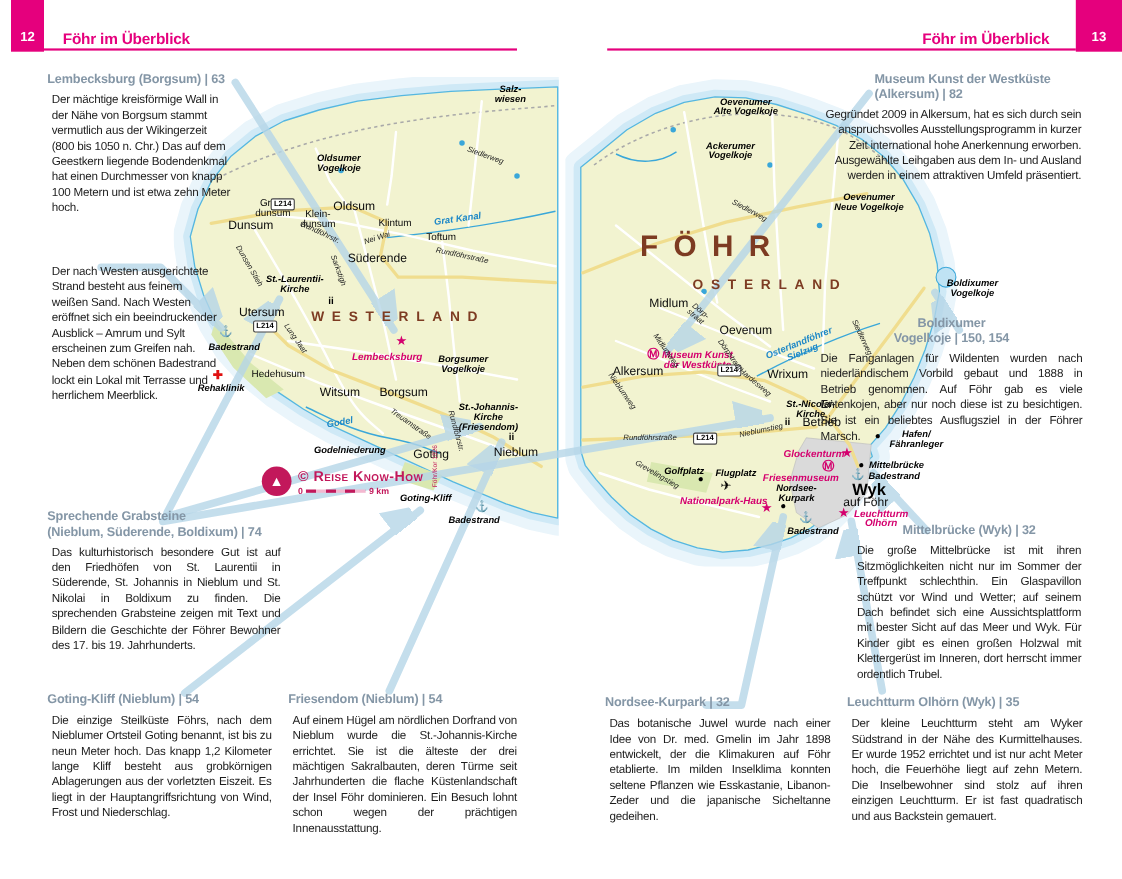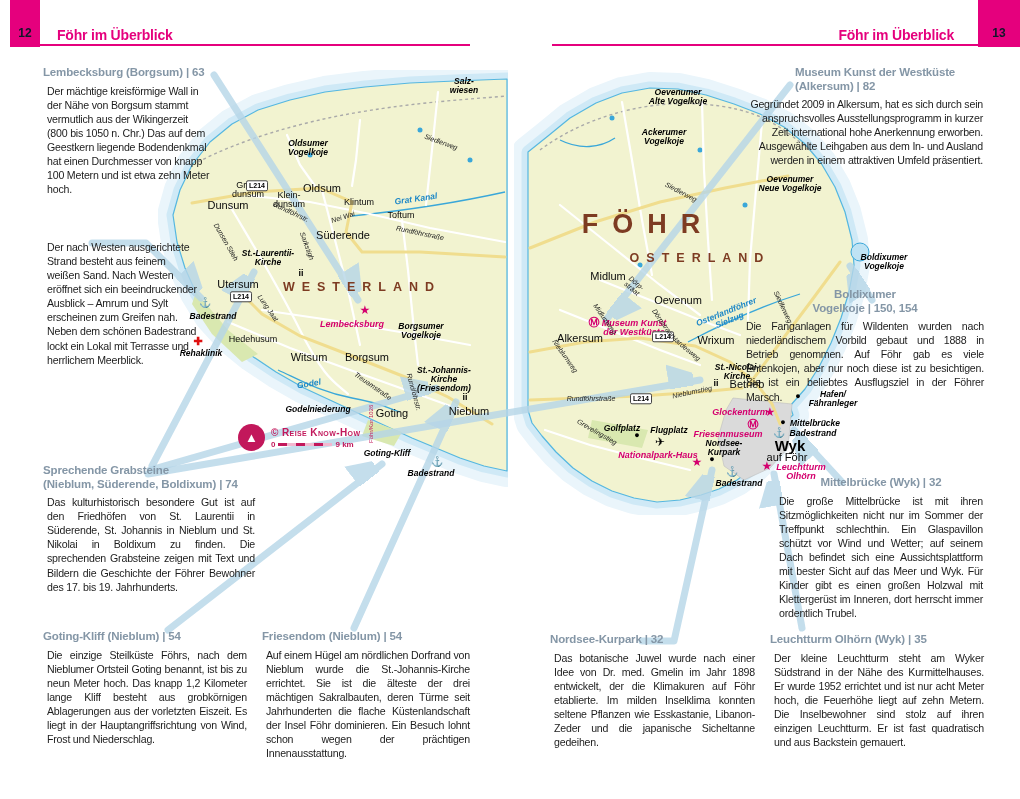--- a/index.html
+++ b/index.html
@@ -1,20 +1,20 @@
 <!DOCTYPE html>
 <html><head>
 <meta charset="utf-8">
 <style>
   html,body{margin:0;padding:0;background:#fff;}
   #page{position:relative;width:1020px;height:799px;background:#fff;overflow:hidden;
         font-family:"Liberation Sans",sans-serif;}
 
   
-  .pgnum-box{position:absolute;top:0;height:47px;background:#e5007d;color:#0f172a;
+  .pgnum-box{position:absolute;top:0;height:47px;background:#e5007d;color:#ffffff;
              font-weight:bold;font-size:12px;display:flex;align-items:flex-end;
              justify-content:center;padding-bottom:7px;box-sizing:border-box;}
   #pgnum-left{left:10px;width:30px;}
   #pgnum-right{left:978px;width:42px;}
   .header-title{position:absolute;top:27px;font-size:14px;font-weight:bold;color:#e5007d;letter-spacing:-0.2px;}
   #title-left{left:57px;}
   #title-right{right:66px;}
   .header-rule{position:absolute;top:44px;height:2px;background:#e5007d;}
   #rule-left{left:10px;width:460px;}
   #rule-right{left:552px;width:426px;}
@@ -67,21 +67,21 @@
   .cross{color:#e01010;font-size:11px;font-weight:bold;}
   .plane{color:#000;font-size:12px;}
   .dot{color:#000;font-size:9px;}
   .church{font-size:9px;font-weight:bold;color:#000;}
 
   
   #map-credit{position:absolute;left:238px;top:424px;z-index:4;display:flex;
               align-items:center;gap:6px;}
   .compass{width:27px;height:27px;border-radius:50%;background:#c2185b;color:#fff;
            display:flex;align-items:center;justify-content:center;font-size:13px;}
-  .credit-line{color:#c2185b;font-size:10px;font-weight:bold;font-variant:small-caps;letter-spacing:.4px;}
+  .credit-line{color:#c2185b;font-size:13px;font-weight:bold;font-variant:small-caps;letter-spacing:.4px;}
   .scalebar{color:#c2185b;font-size:8px;font-weight:bold;display:flex;align-items:center;gap:3px;margin-top:2px;}
   .scalebar .bar{display:inline-block;width:54px;height:3px;
        background:repeating-linear-gradient(90deg,#c2185b 0 9px,#f3b8d0 9px 18px);}
   .edition{transform:rotate(-90deg);font-size:6px;color:#c2185b;width:10px;white-space:nowrap;}
 </style>
 </head>
 <body>
 
 <div id="page">
 

